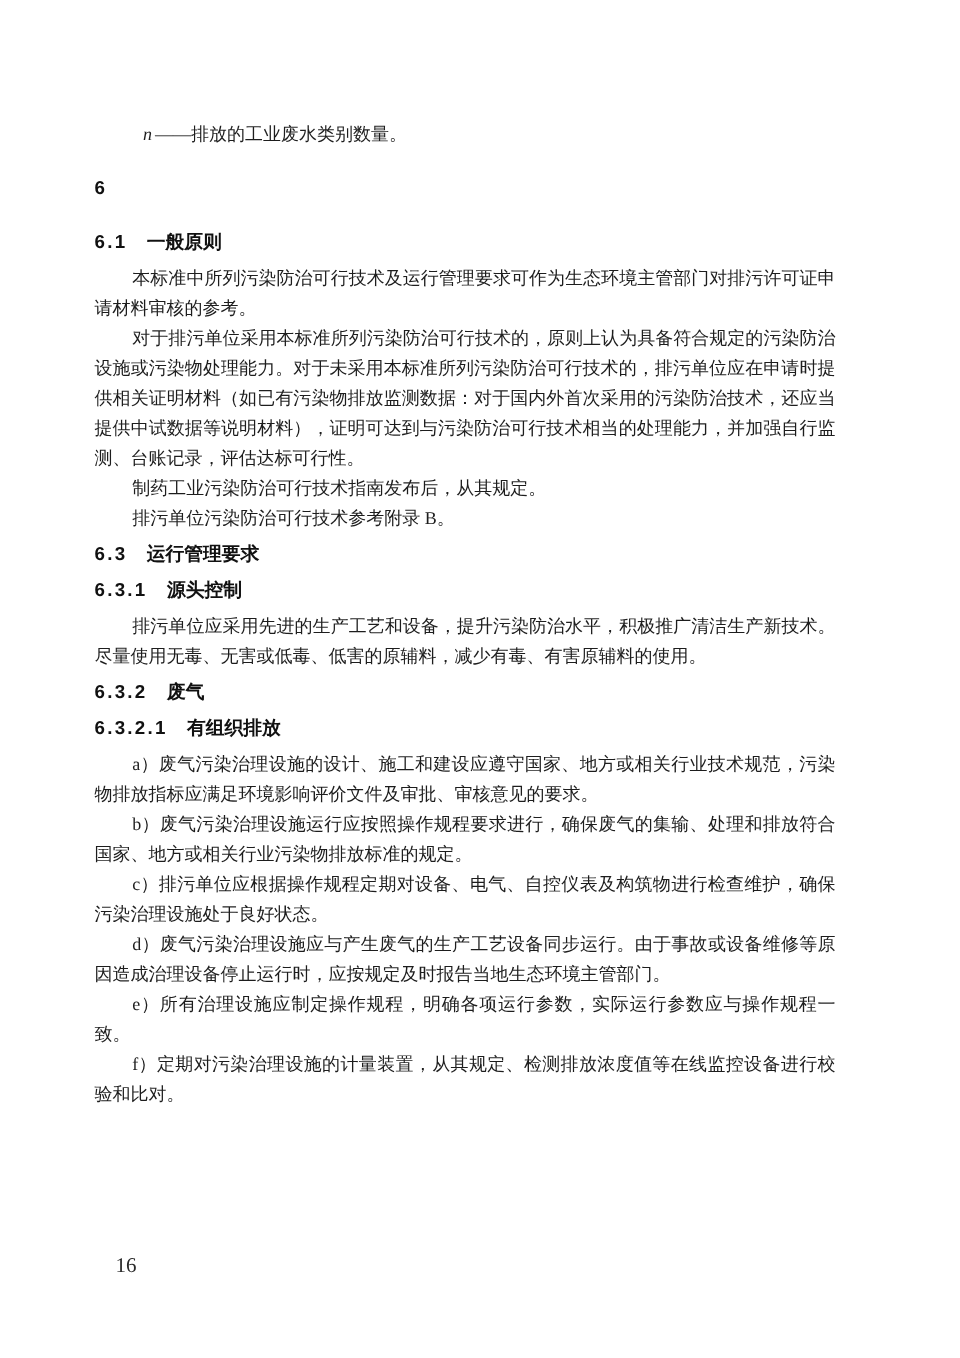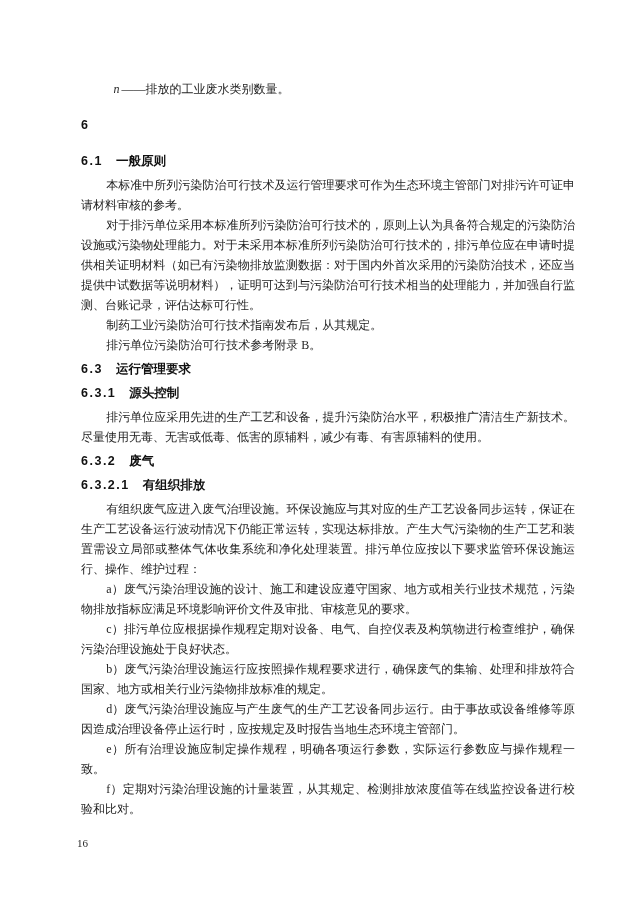--- a/index.html
+++ b/index.html
@@ -8,21 +8,21 @@
     width: 640px;
     height: 905px;
     background: #ffffff;
     color: #1d1d1d;
     font-family: "Liberation Serif", "DejaVu Serif", serif;
     overflow: hidden;
     box-sizing: border-box;
   }
   .content {
     position: absolute;
-    top: 0; left: 81px;
+    top: 0; left: 63px;
     width: 494px;
     padding-top: 79px;
     font-size: 12px;
     line-height: 20px;
     text-align: justify;
   }
   p.body-p {
     margin: 0;
     text-indent: 2.1em;
   }
@@ -46,21 +46,21 @@
     color: #111111;
     margin: 4px 0;
     text-align: left;
   }
   .h .num { letter-spacing: 1.5px; white-space: nowrap; }
   .h.lvl1 { margin: 16px 0; }
   .page-number {
     position: absolute;
     left: 77px;
     top: 837px;
-    font-size: 11px;
+    font-size: 14px;
     color: #2a2a2a;
     font-family: "Liberation Serif", "DejaVu Serif", serif;
   }
 </style>
 </head>
 <body>
 
 <div class="page">
   <div class="content">
 
@@ -97,24 +97,23 @@
     <div class="h">
       <span class="num">6.3.2</span>
       <span class="ttl">废气</span>
     </div>
 
     <div class="h">
       <span class="num">6.3.2.1</span>
       <span class="ttl">有组织排放</span>
     </div>
 
-    <p class="body-p">有组织废气应进入废气治理设施。环保设施应与其对应的生产工艺设备同步运转，保证在生产工艺设备运行波动情况下仍能正常运转，实现达标排放。产生大气污染物的生产工艺和装置需设立局部或整体气体收集系统和净化处理装置。排污单位应按以下要求监管环保设施运行、操作、维护过程：</p>
     <p class="body-p">a）废气污染治理设施的设计、施工和建设应遵守国家、地方或相关行业技术规范，污染物排放指标应满足环境影响评价文件及审批、审核意见的要求。</p>
+    <p class="body-p">b）废气污染治理设施运行应按照操作规程要求进行，确保废气的集输、处理和排放符合国家、地方或相关行业污染物排放标准的规定。</p>
     <p class="body-p">c）排污单位应根据操作规程定期对设备、电气、自控仪表及构筑物进行检查维护，确保污染治理设施处于良好状态。</p>
-    <p class="body-p">b）废气污染治理设施运行应按照操作规程要求进行，确保废气的集输、处理和排放符合国家、地方或相关行业污染物排放标准的规定。</p>
     <p class="body-p">d）废气污染治理设施应与产生废气的生产工艺设备同步运行。由于事故或设备维修等原因造成治理设备停止运行时，应按规定及时报告当地生态环境主管部门。</p>
     <p class="body-p">e）所有治理设施应制定操作规程，明确各项运行参数，实际运行参数应与操作规程一致。</p>
     <p class="body-p">f）定期对污染治理设施的计量装置，从其规定、检测排放浓度值等在线监控设备进行校验和比对。</p>
 
   </div>
 
   <div class="page-number">16</div>
 </div>
 
 </body></html>

